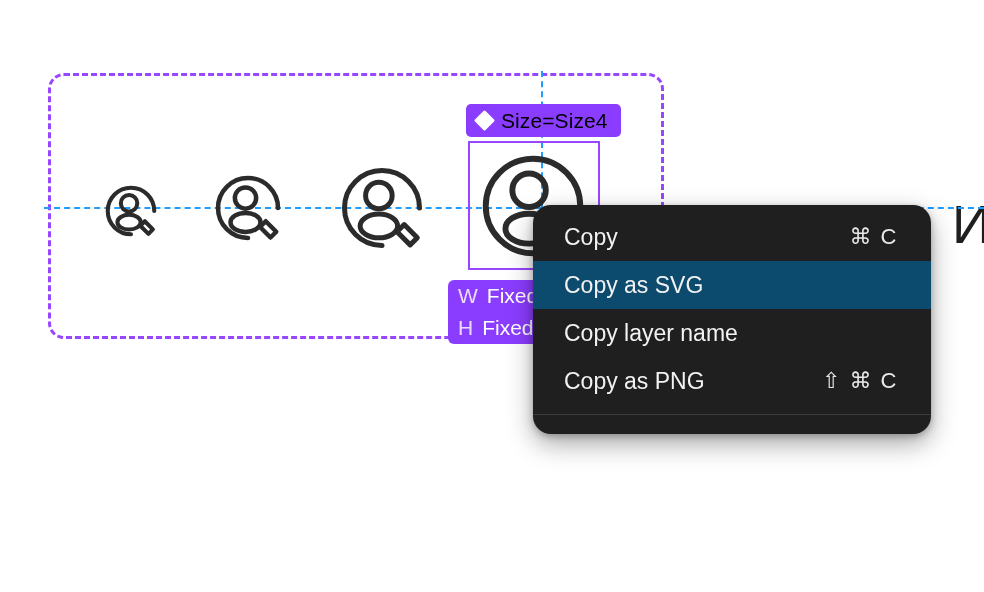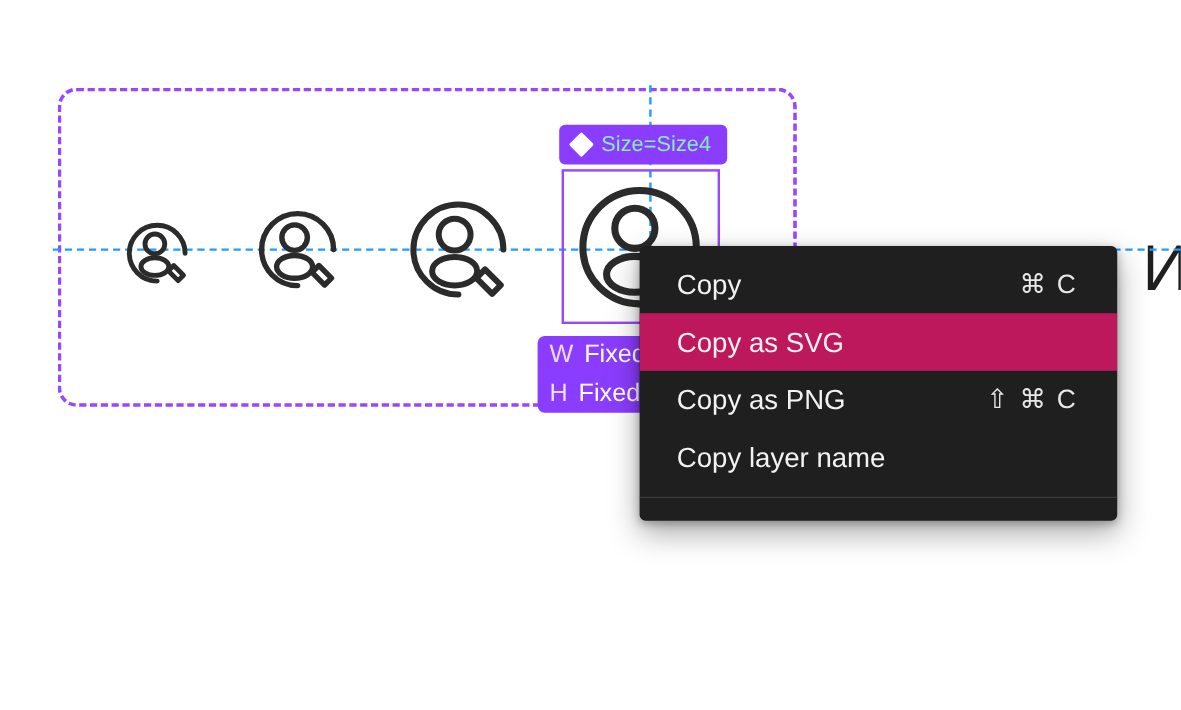--- a/index.html
+++ b/index.html
@@ -59,22 +59,22 @@
   .variant-badge {
     position: absolute;
     left: 466px; top: 104px;
     height: 33px;
     display: flex;
     align-items: center;
     gap: 9px;
     padding: 0 13px 0 11px;
     background: #8B3DFF;
     border-radius: 5px;
-    color: #86efac;
-    font-size: 18px;
+    color: #000000;
+    font-size: 21px;
     letter-spacing: 0.1px;
     white-space: nowrap;
   }
   .diamond-icon {
     width: 15px; height: 15px;
     background: #ffffff;
     transform: rotate(45deg);
     border-radius: 1.5px;
     flex: none;
   }
@@ -109,36 +109,36 @@
     white-space: nowrap;
     letter-spacing: 0px;
   }
 
   
   .ctx-menu {
     position: absolute;
     left: 533px; top: 205px;
     width: 398px;
     background: #1f1f1f;
-    border-radius: 5px;
+    border-radius: 18px;
     padding: 8px 0 10px 0;
     box-shadow: 0 10px 26px rgba(0,0,0,0.34), 0 2px 7px rgba(0,0,0,0.26);
     overflow: hidden;
   }
   .menu-item {
     display: flex;
     align-items: center;
     justify-content: space-between;
     height: 48px;
     padding: 0 33px 0 31px;
     color: #f2f2f2;
     font-size: 23px;
     white-space: nowrap;
   }
-  .menu-item.is-active { background: #be185d; text-align: right; }
+  .menu-item.is-active { background: #0c4a6e; text-align: right; }
   .menu-item .shortcut {
     color: #e8e8e8;
     font-size: 22px;
     letter-spacing: 1.5px;
   }
   .menu-item .submenu-arrow {
     width: 0; height: 0;
     border-left: 11px solid #f2f2f2;
     border-top: 7px solid transparent;
     border-bottom: 7px solid transparent;
@@ -221,28 +221,28 @@
       <span>Copy</span>
       <span class="shortcut">⌘ C</span>
     </div>
 
     <div class="menu-item is-active">
       <span>Copy as SVG</span>
       <span class="shortcut"></span>
     </div>
 
     <div class="menu-item">
+      <span>Copy layer name</span>
+      <span class="shortcut"></span>
+    </div>
+
+    <div class="menu-item">
       <span>Copy as PNG</span>
       <span class="shortcut">⇧ ⌘ C</span>
     </div>
 
-    <div class="menu-item">
-      <span>Copy layer name</span>
-      <span class="shortcut"></span>
-    </div>
-
 
     <div class="menu-separator"></div>
 
 
   </div>
 
 </div>
 
 </body></html>

